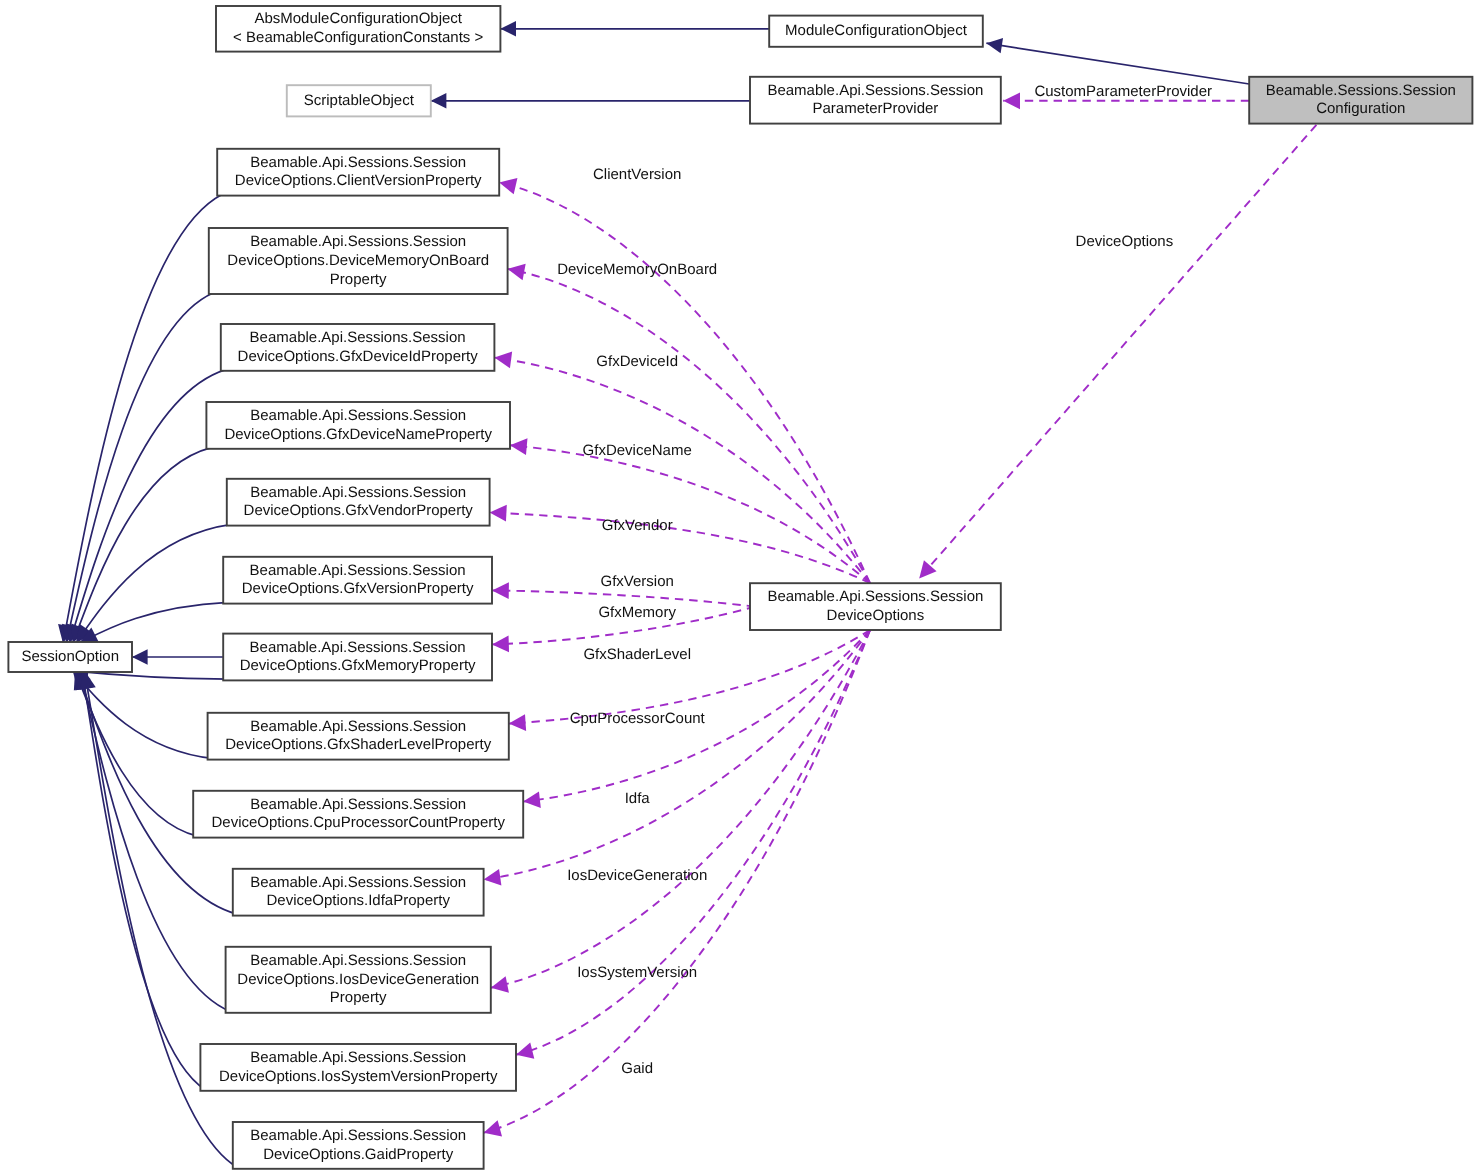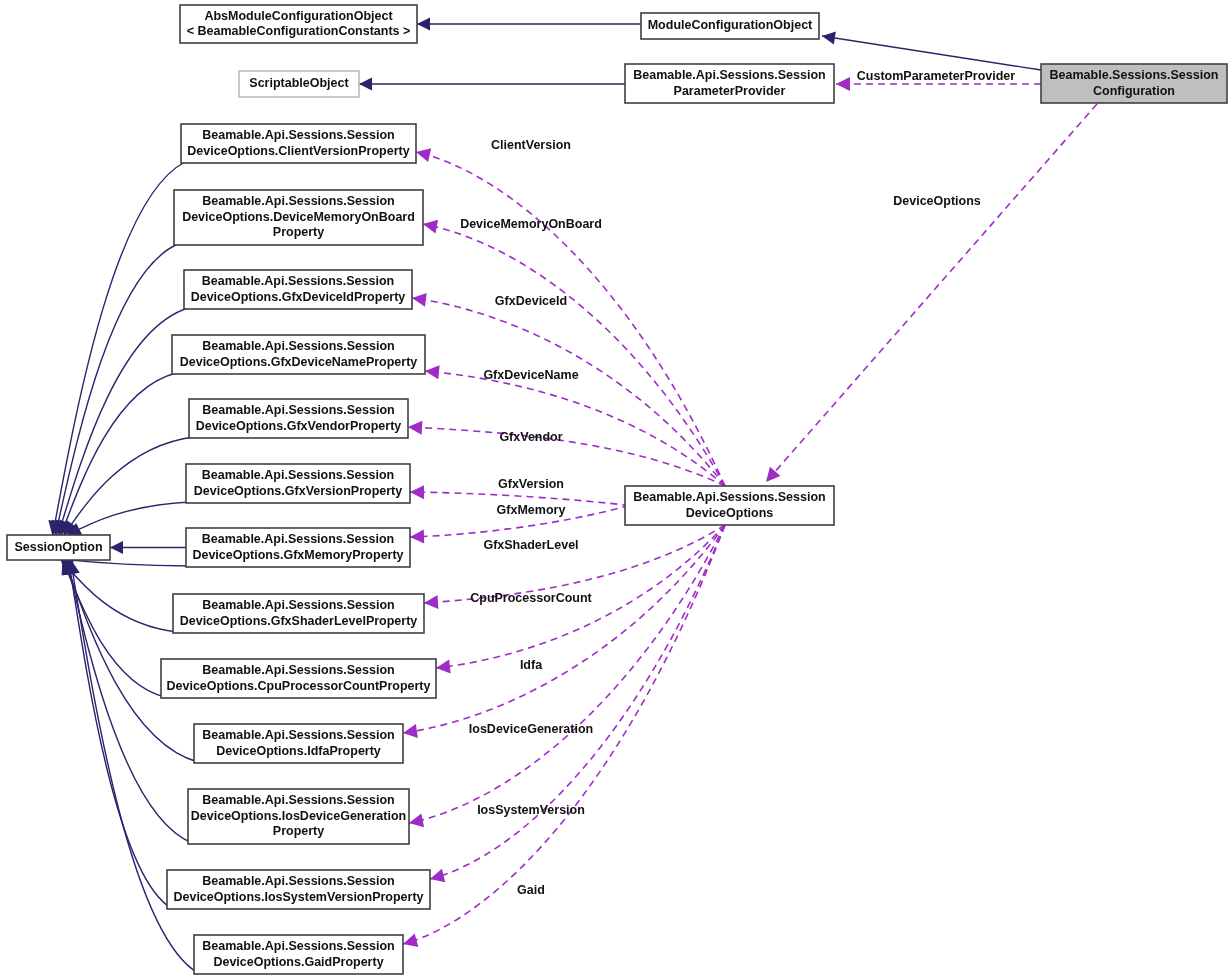--- a/index.html
+++ b/index.html
@@ -10,21 +10,20 @@
   body {
     width: 1232px;
     height: 980px;
     font-family: "Liberation Sans", sans-serif;
     overflow: hidden;
   }
   #graph-root {
     position: relative;
     width: 1052px;
     height: 980px;
-    font-weight: bold;
   }
   svg#graph { position: absolute; left: 0; top: 0; }
   .node-box {
     fill: #ffffff;
     stroke: #404040;
     stroke-width: 1.6;
   }
   .node-box.highlight {
     fill: #bfbfbf;
     stroke: #404040;

